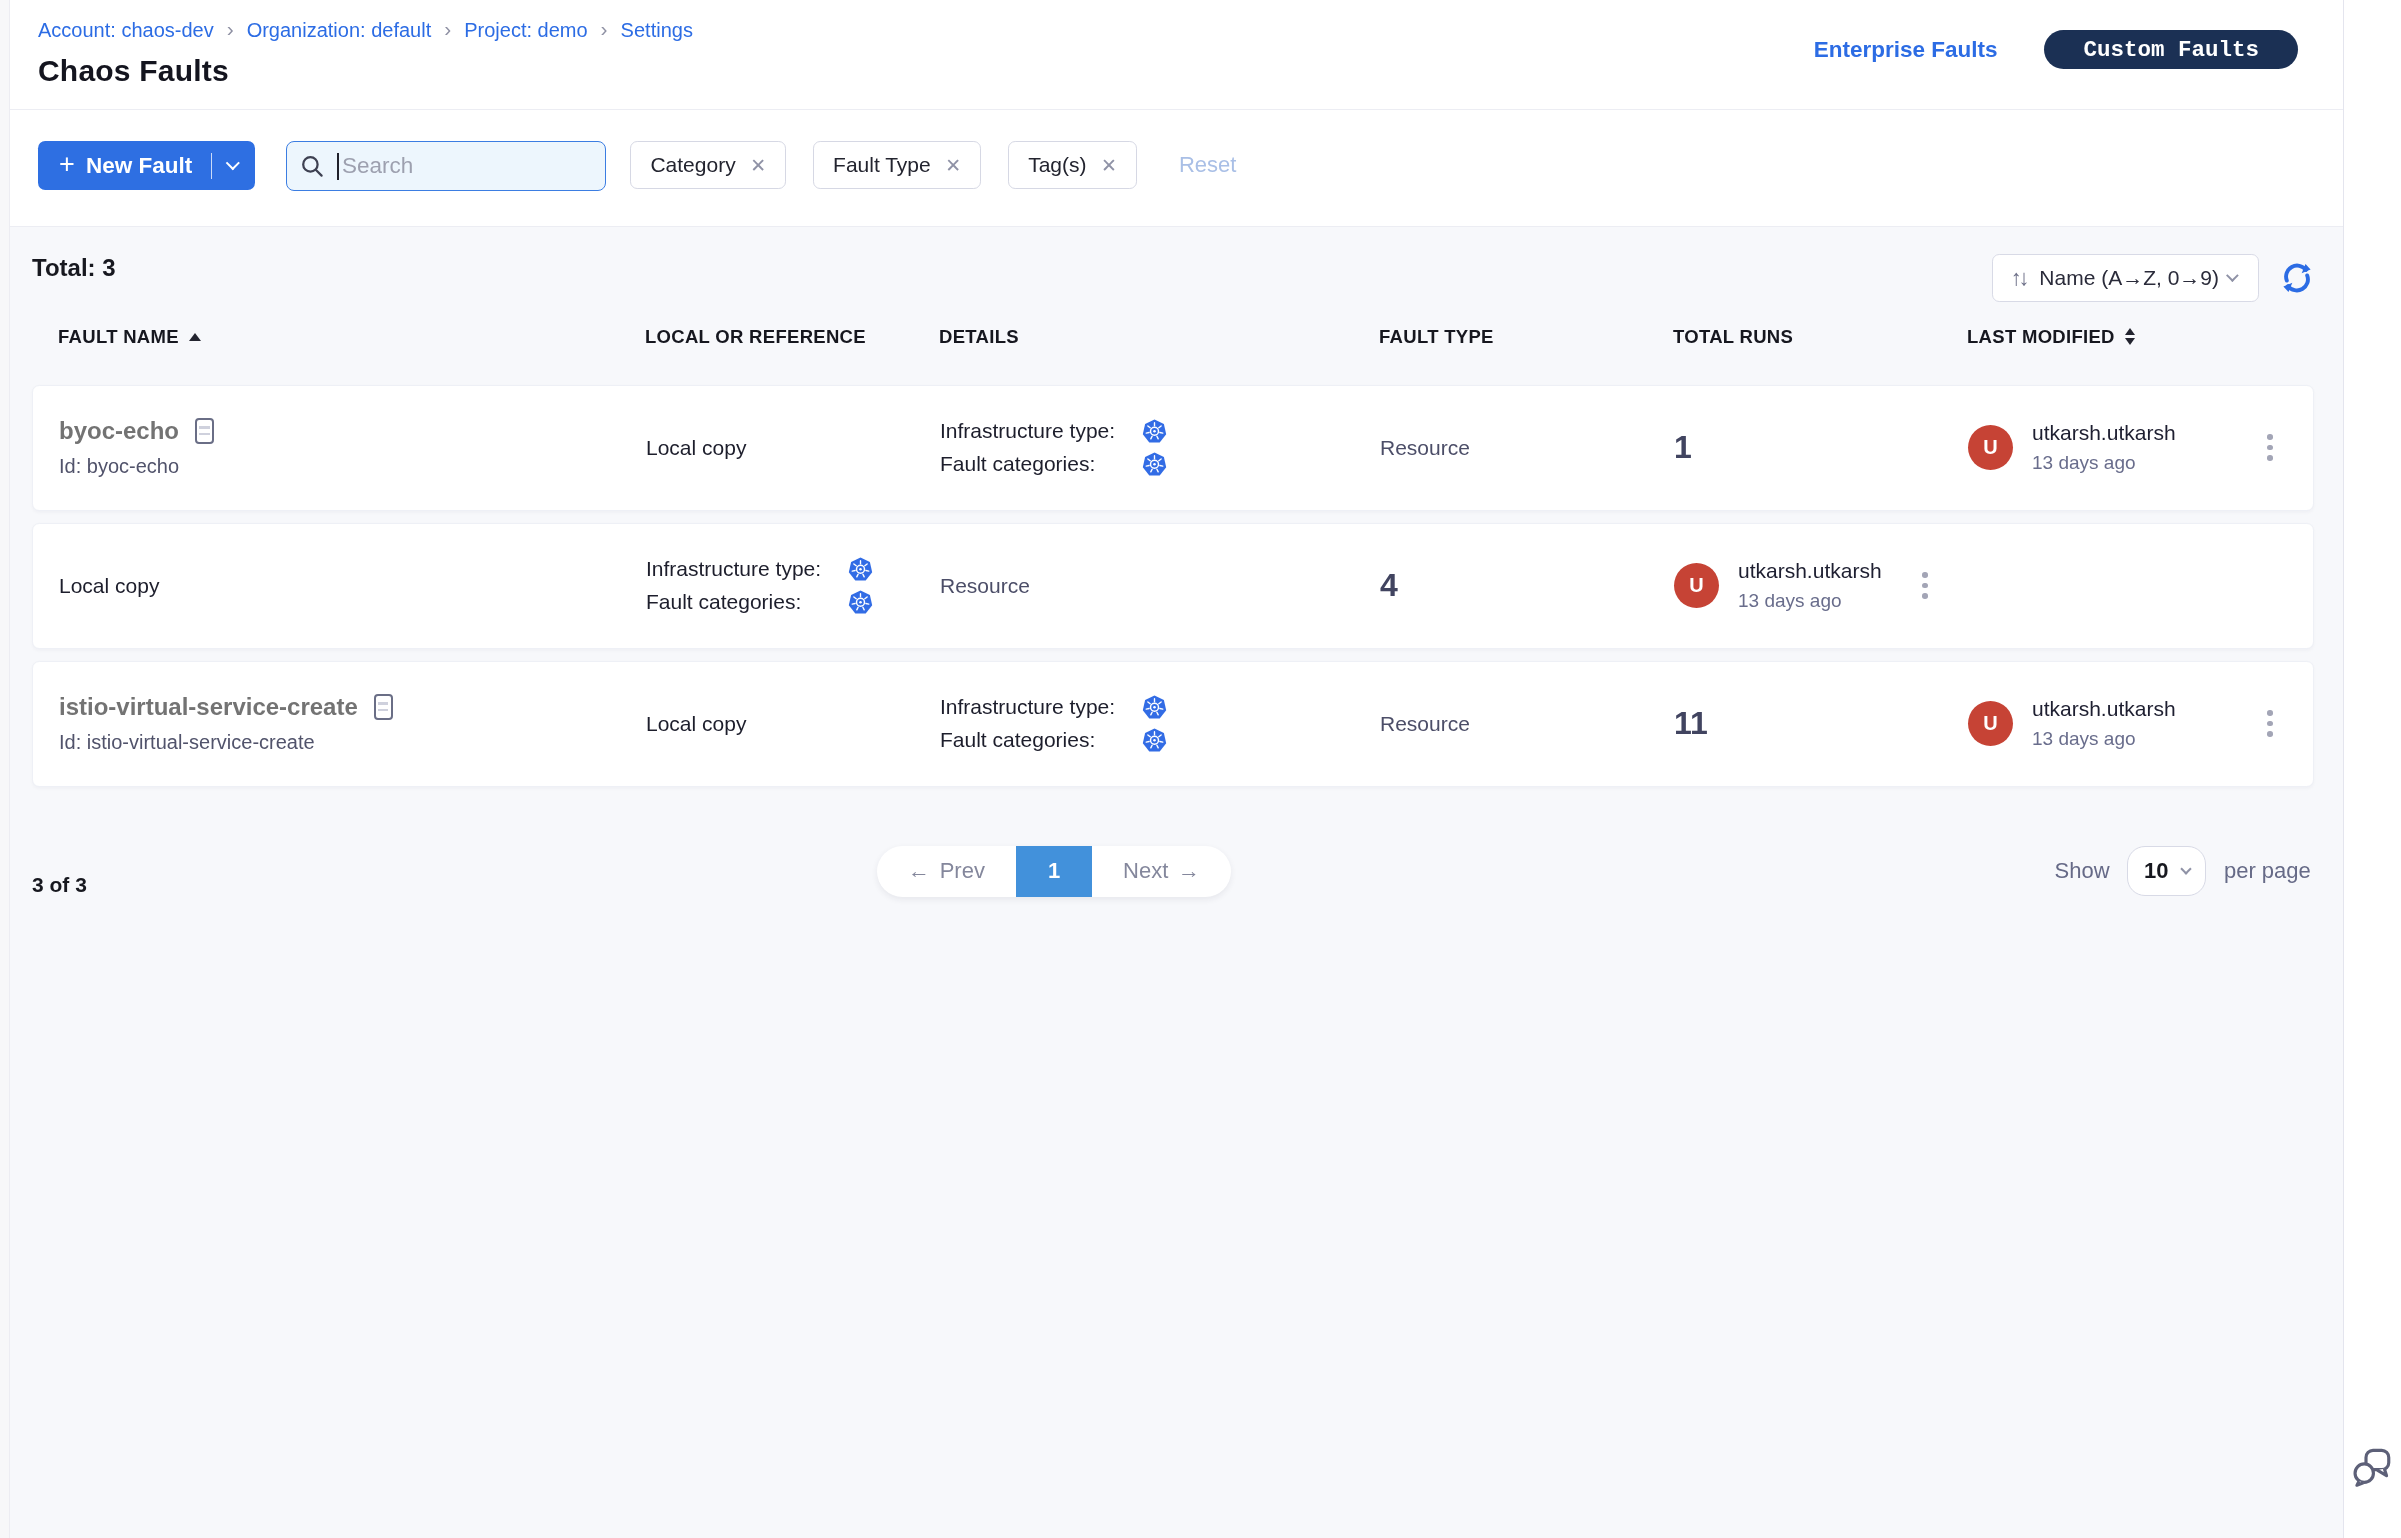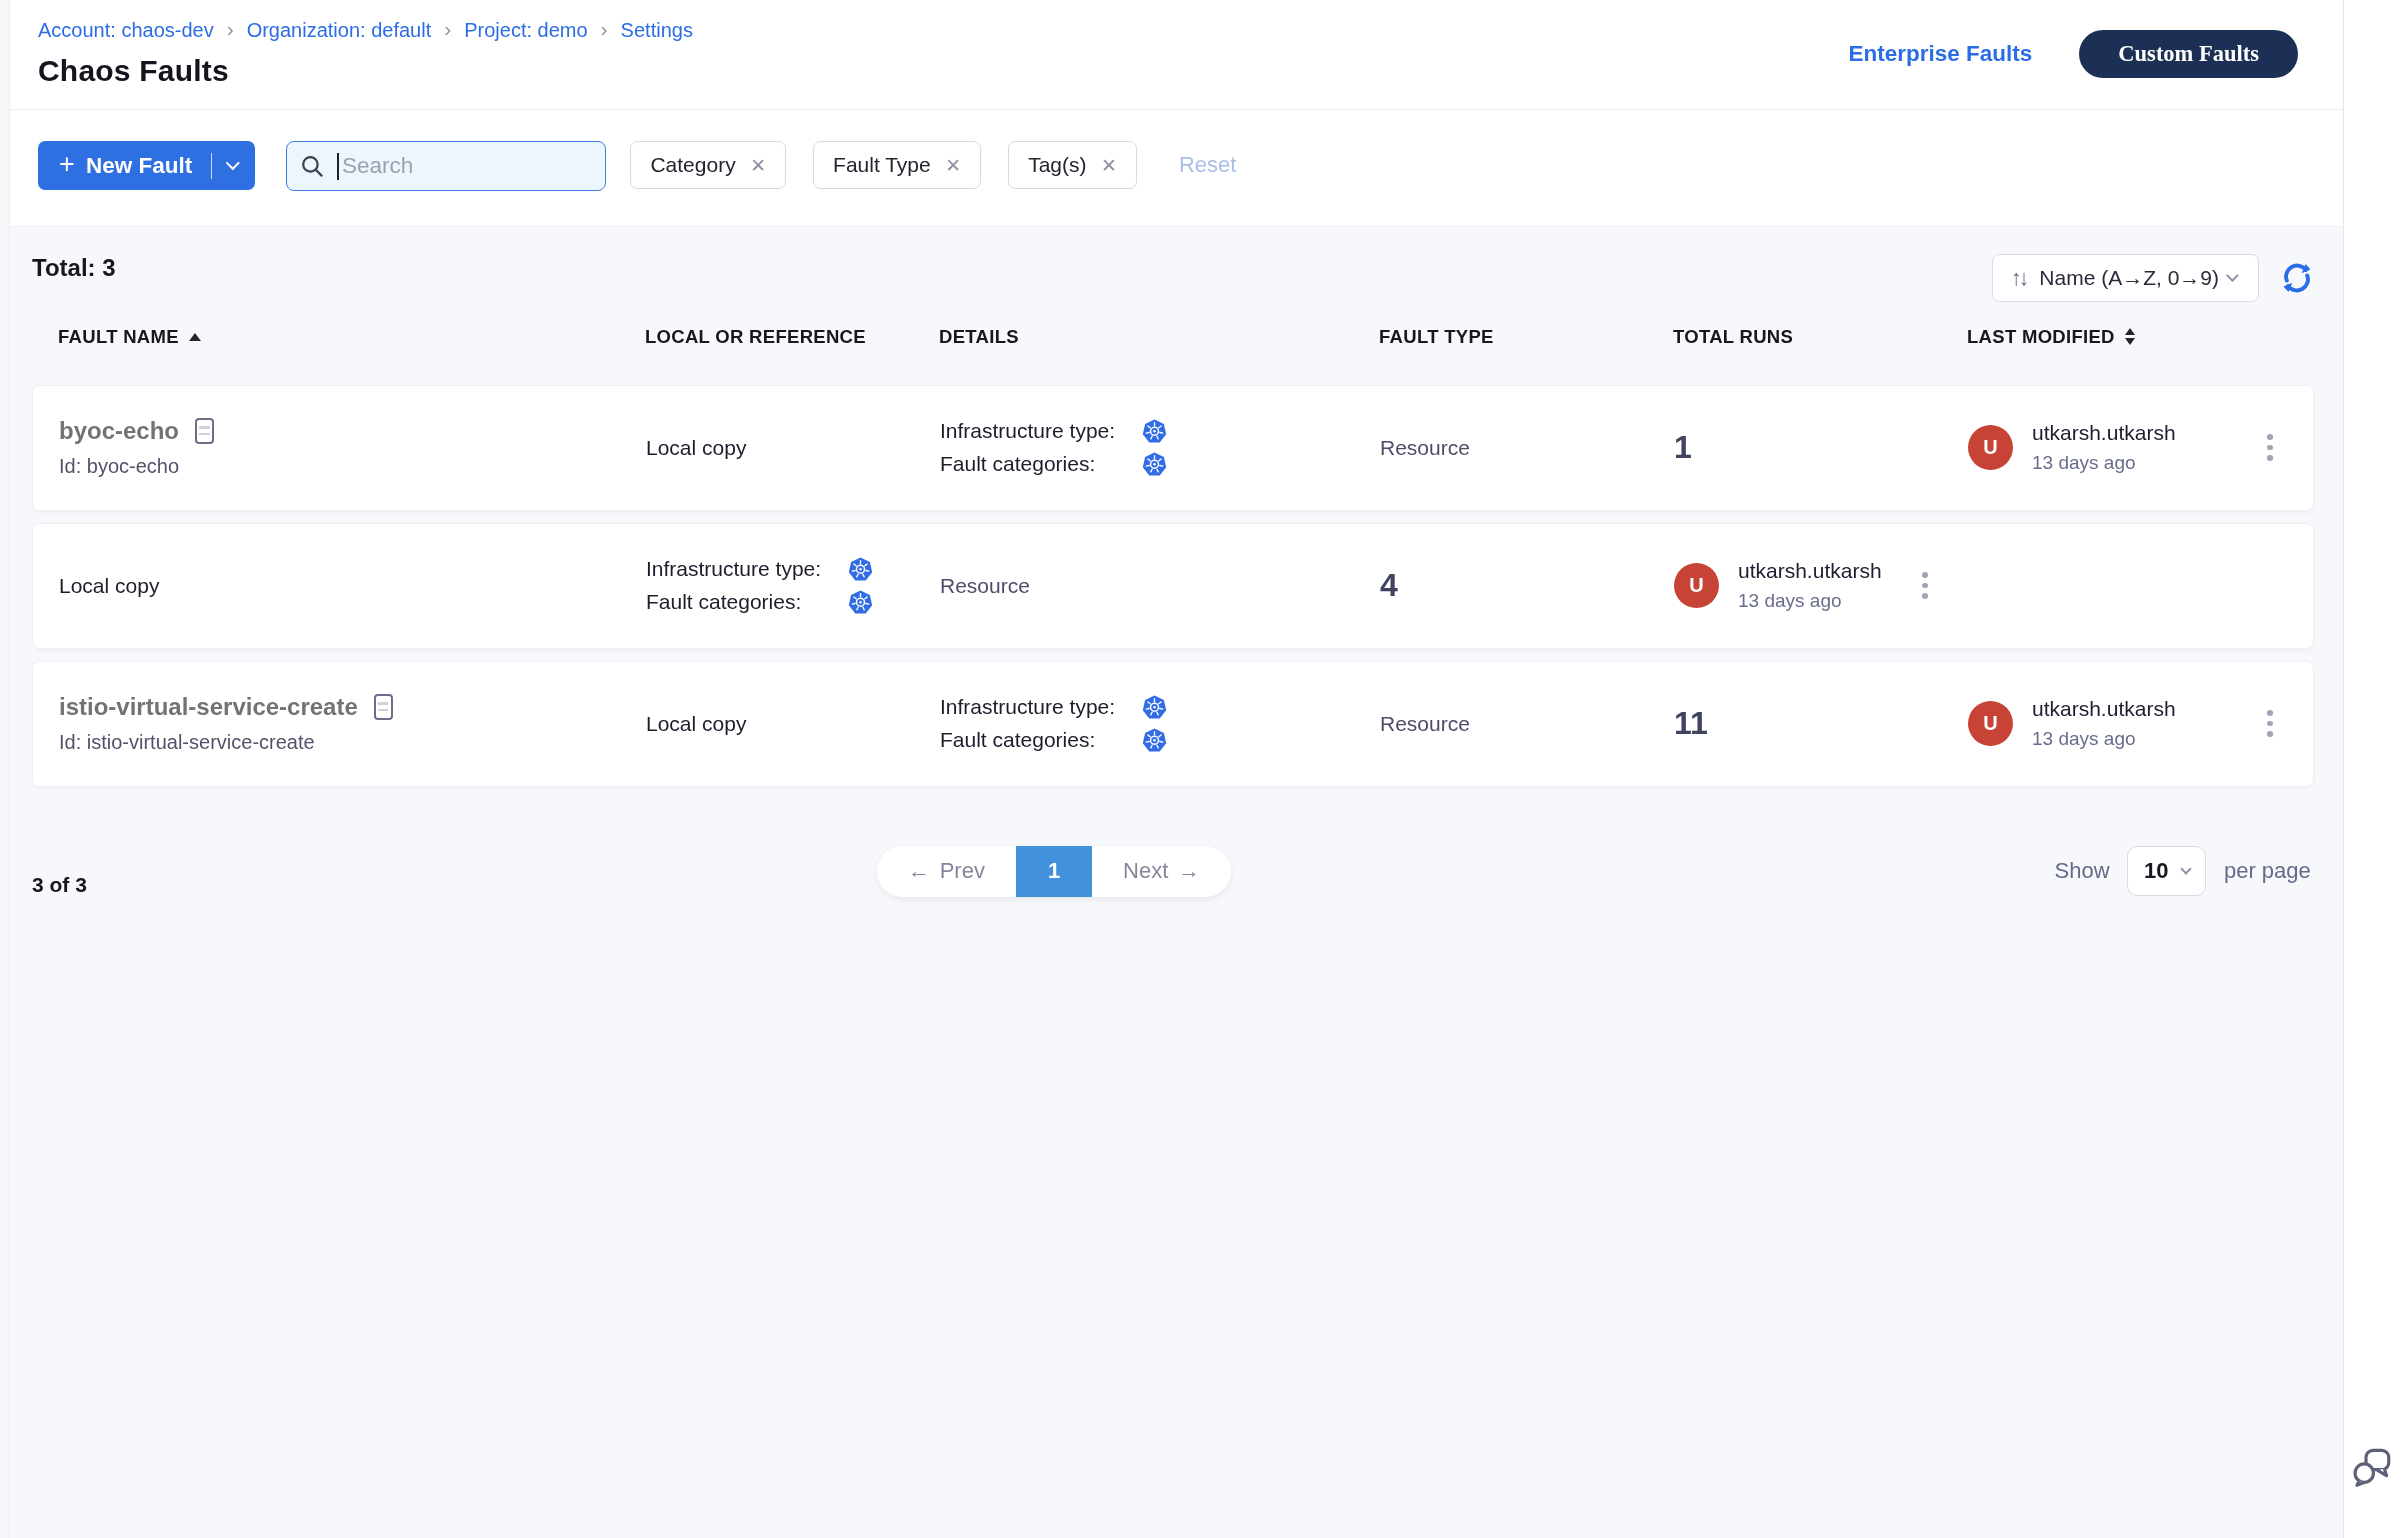--- a/index.html
+++ b/index.html
@@ -16,22 +16,22 @@
   
   .topbar { height:110px; border-bottom:0.8px solid #ecedf3; padding:19px 45px 0 38px;
             display:flex; justify-content:space-between; }
   .breadcrumb { display:flex; align-items:center; gap:13px; font-size:20px; font-weight:500; }
   .breadcrumb a { color:#2c6ce4; text-decoration:none; cursor:pointer; }
   .breadcrumb .sep { color:#8e90a3; font-size:21px; margin-top:-2.4px; }
   .page-title { margin-top:12px; font-size:30px; font-weight:700; color:#14151f; letter-spacing:0.2px; }
   .tb-right { display:flex; align-items:center; gap:47px; margin-top:11.3px; align-self:flex-start; }
   .ent-link { color:#2c6ce4; font-size:22.5px; font-weight:600; text-decoration:none; cursor:pointer; }
   .navy-pill { background:#1b3054; color:#fff; border:none; border-radius:26px;
-               height:48px; padding:0 39px; font-size:22.5px; font-weight:600; cursor:pointer;
-               font-family:Liberation Serif, serif; }
+               height:39px; padding:0 39px; font-size:22.5px; font-weight:600; cursor:pointer;
+               font-family:Liberation Mono, monospace; }
 
   
   .toolbar { height:117px; border-bottom:0.8px solid #ecedf3; padding:31px 0 0 38px;
              display:flex; align-items:flex-start; }
   .split-btn { background:#2e6fe2; color:#fff; height:49px; border-radius:7.2px;
                display:flex; align-items:center; padding:0 17.7px 0 21px; cursor:pointer; }
   .split-btn .plus { font-size:27px; font-weight:400; margin-right:11.3px; margin-top:-2.4px; }
   .split-btn .lbl { font-size:22.5px; font-weight:700; }
   .split-btn .divider { width:0.8px; height:26px; background:rgba(255,255,255,.75); margin:0 16px 0 19px; }
   .chev { width:9.6px; height:9.6px; border-right:2.4px solid currentColor; border-bottom:2.4px solid currentColor;
@@ -107,21 +107,21 @@
   .pcount { position:absolute; left:0; top:27px; font-size:21px; font-weight:600; color:#17181f; }
   .pager { position:absolute; left:845px; top:0; height:51px; width:354px; background:#fff;
            border-radius:26px; overflow:hidden; display:flex; align-items:stretch;
            box-shadow:0 2.4px 6.4px rgba(40,41,61,.08); }
   .pager button { border:none; background:none; font-family:inherit; font-size:22px; color:#84879c;
                   cursor:pointer; flex:1; display:flex; align-items:center; justify-content:center; gap:9.6px; }
   .pageno { width:76px; background:#4291db; color:#fff; font-size:22px; font-weight:600;
             display:flex; align-items:center; justify-content:center; cursor:pointer; }
   .pagesize { position:absolute; right:3.2px; top:0; height:51px; display:flex; align-items:center; gap:17.7px; }
   .pagesize .plabel { font-size:22px; color:#666a87; }
-  .select { width:79px; height:50px; background:#fff; border:0.8px solid #d8dae6; border-radius:10px;
+  .select { width:79px; height:50px; background:#fff; border:0.8px solid #d8dae6; border-radius:18px;
             display:flex; align-items:center; justify-content:center; gap:13px; cursor:pointer; }
   .select .val { font-size:22px; font-weight:600; color:#17181f; }
   .select .chev { color:#8f92a6; border-width:2px; width:8px; height:8px; }
 </style>
 </head>
 <body>
 
 <div class="left-edge"></div>
 
 <div class="main">

